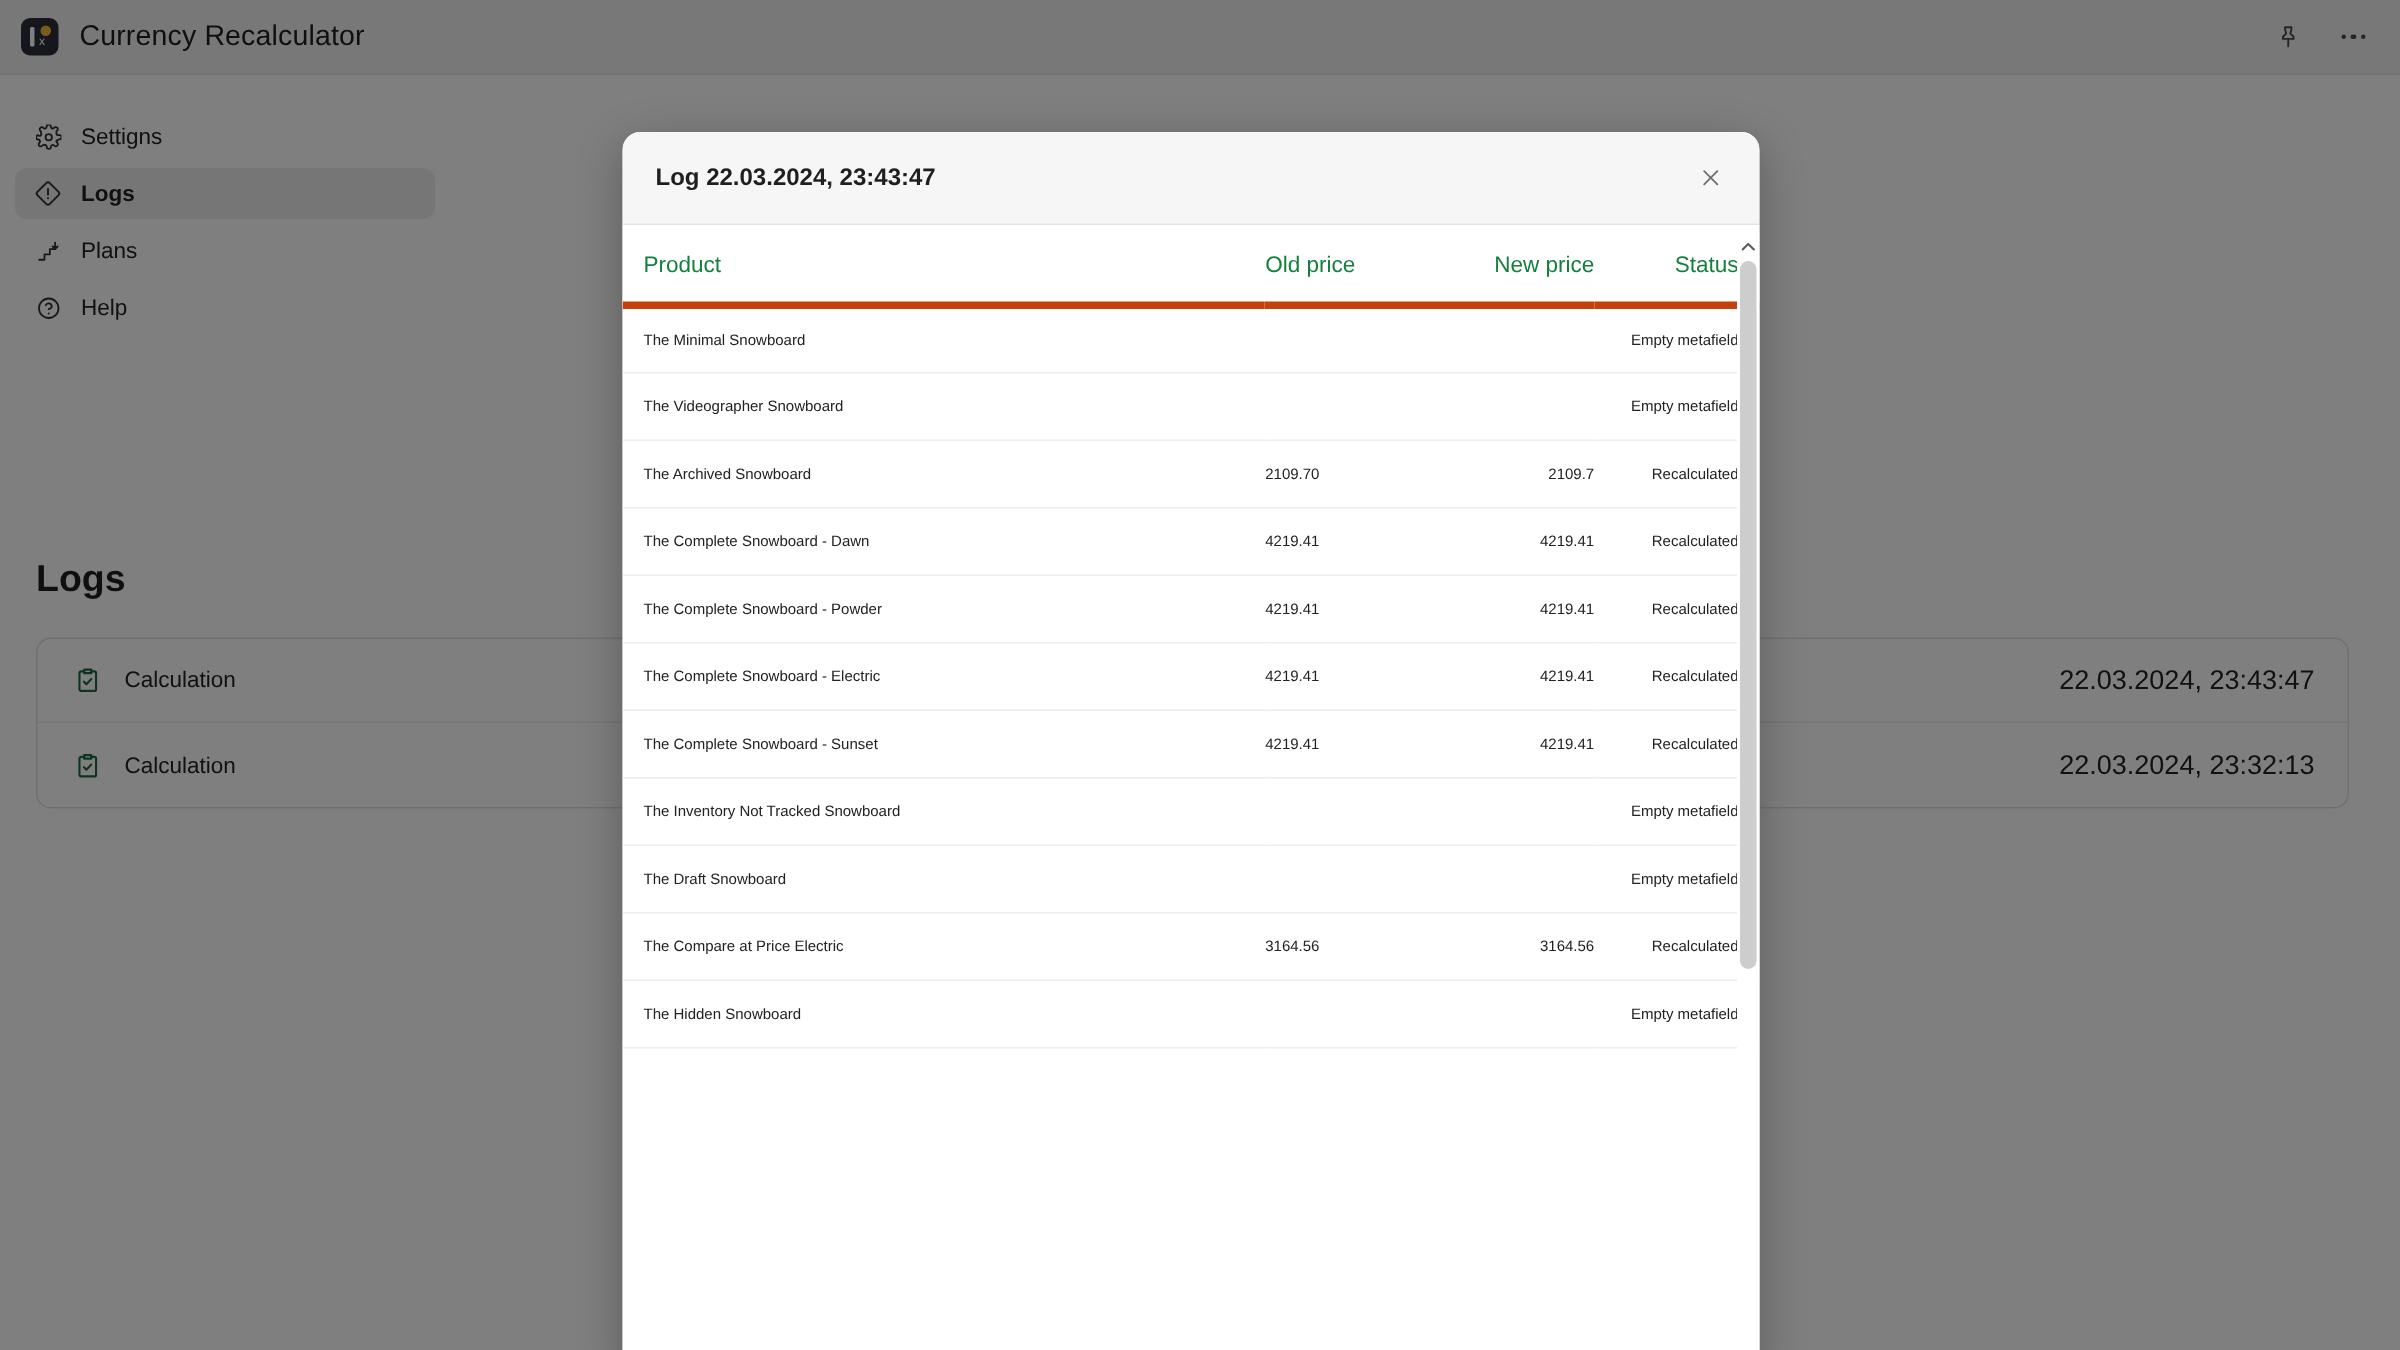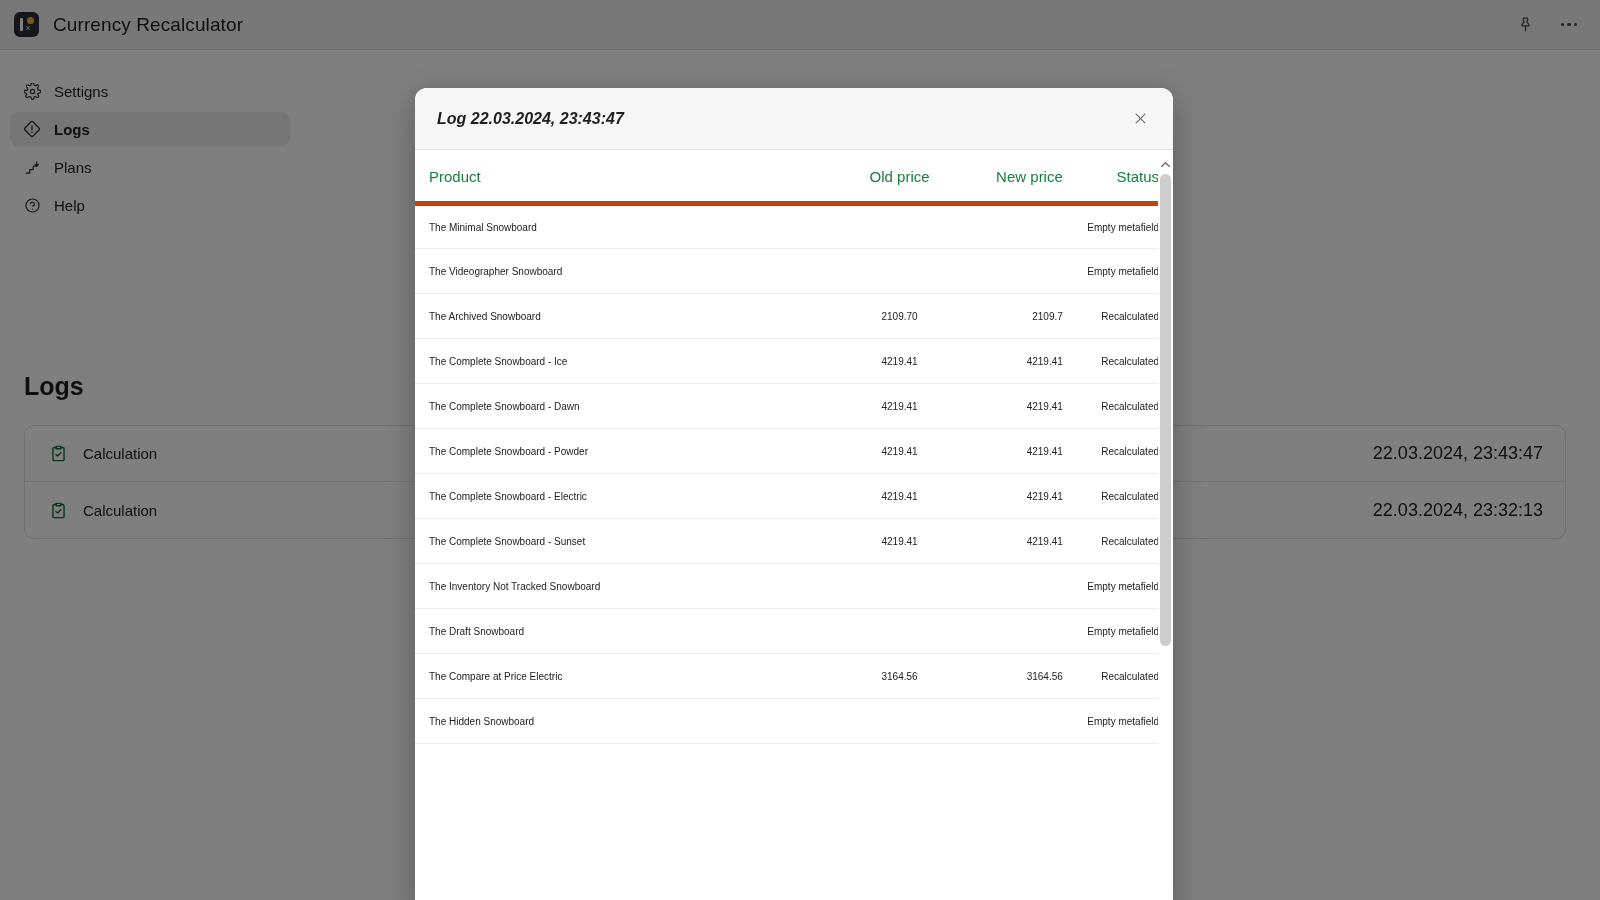--- a/index.html
+++ b/index.html
@@ -213,21 +213,20 @@
   }
 
   .modal-header {
     height: 62px;
     flex: 0 0 62px;
     background: #f6f6f6;
     border-bottom: 1px solid #e3e3e3;
     display: flex;
     align-items: center;
     padding: 0 18px 0 22px;
-    font-style: italic;
   }
   .modal-title {
     font-size: 16px;
     font-weight: bold;
     color: #1f1f1f;
   }
   .modal-close {
     margin-left: auto;
     width: 30px; height: 30px;
     display: flex;
@@ -261,21 +260,21 @@
     background: #ffffff;
   }
   .tbl td {
     font-size: 10px;
     color: #202223;
     padding: 14px 0;
     border-bottom: 1px solid #ededed;
     height: 45px;
   }
   .col-product { width: 420px; text-align: left; padding-left: 14px !important; }
-  .col-old     { width: 110px; text-align: center; }
+  .col-old     { width: 110px; text-align: left; }
   .col-new     { width: 105px; text-align: right; }
   .col-status  { width: 108px; text-align: right; padding-right: 14px !important; }
 
   .tbl th.col-product { padding-left: 14px; }
   .tbl th.col-status  { padding-right: 14px; }
 
   
   .scrollbar {
     position: absolute;
     top: 6px;
@@ -460,26 +459,20 @@
             <td class="col-new"></td>
             <td class="col-status">Empty metafield</td>
           </tr>
           <tr>
             <td class="col-product">The Archived Snowboard</td>
             <td class="col-old">2109.70</td>
             <td class="col-new">2109.7</td>
             <td class="col-status">Recalculated</td>
           </tr>
           <tr>
-            <td class="col-product">The Complete Snowboard - Ice</td>
-            <td class="col-old">4219.41</td>
-            <td class="col-new">4219.41</td>
-            <td class="col-status">Recalculated</td>
-          </tr>
-          <tr>
             <td class="col-product">The Complete Snowboard - Dawn</td>
             <td class="col-old">4219.41</td>
             <td class="col-new">4219.41</td>
             <td class="col-status">Recalculated</td>
           </tr>
           <tr>
             <td class="col-product">The Complete Snowboard - Powder</td>
             <td class="col-old">4219.41</td>
             <td class="col-new">4219.41</td>
             <td class="col-status">Recalculated</td>

